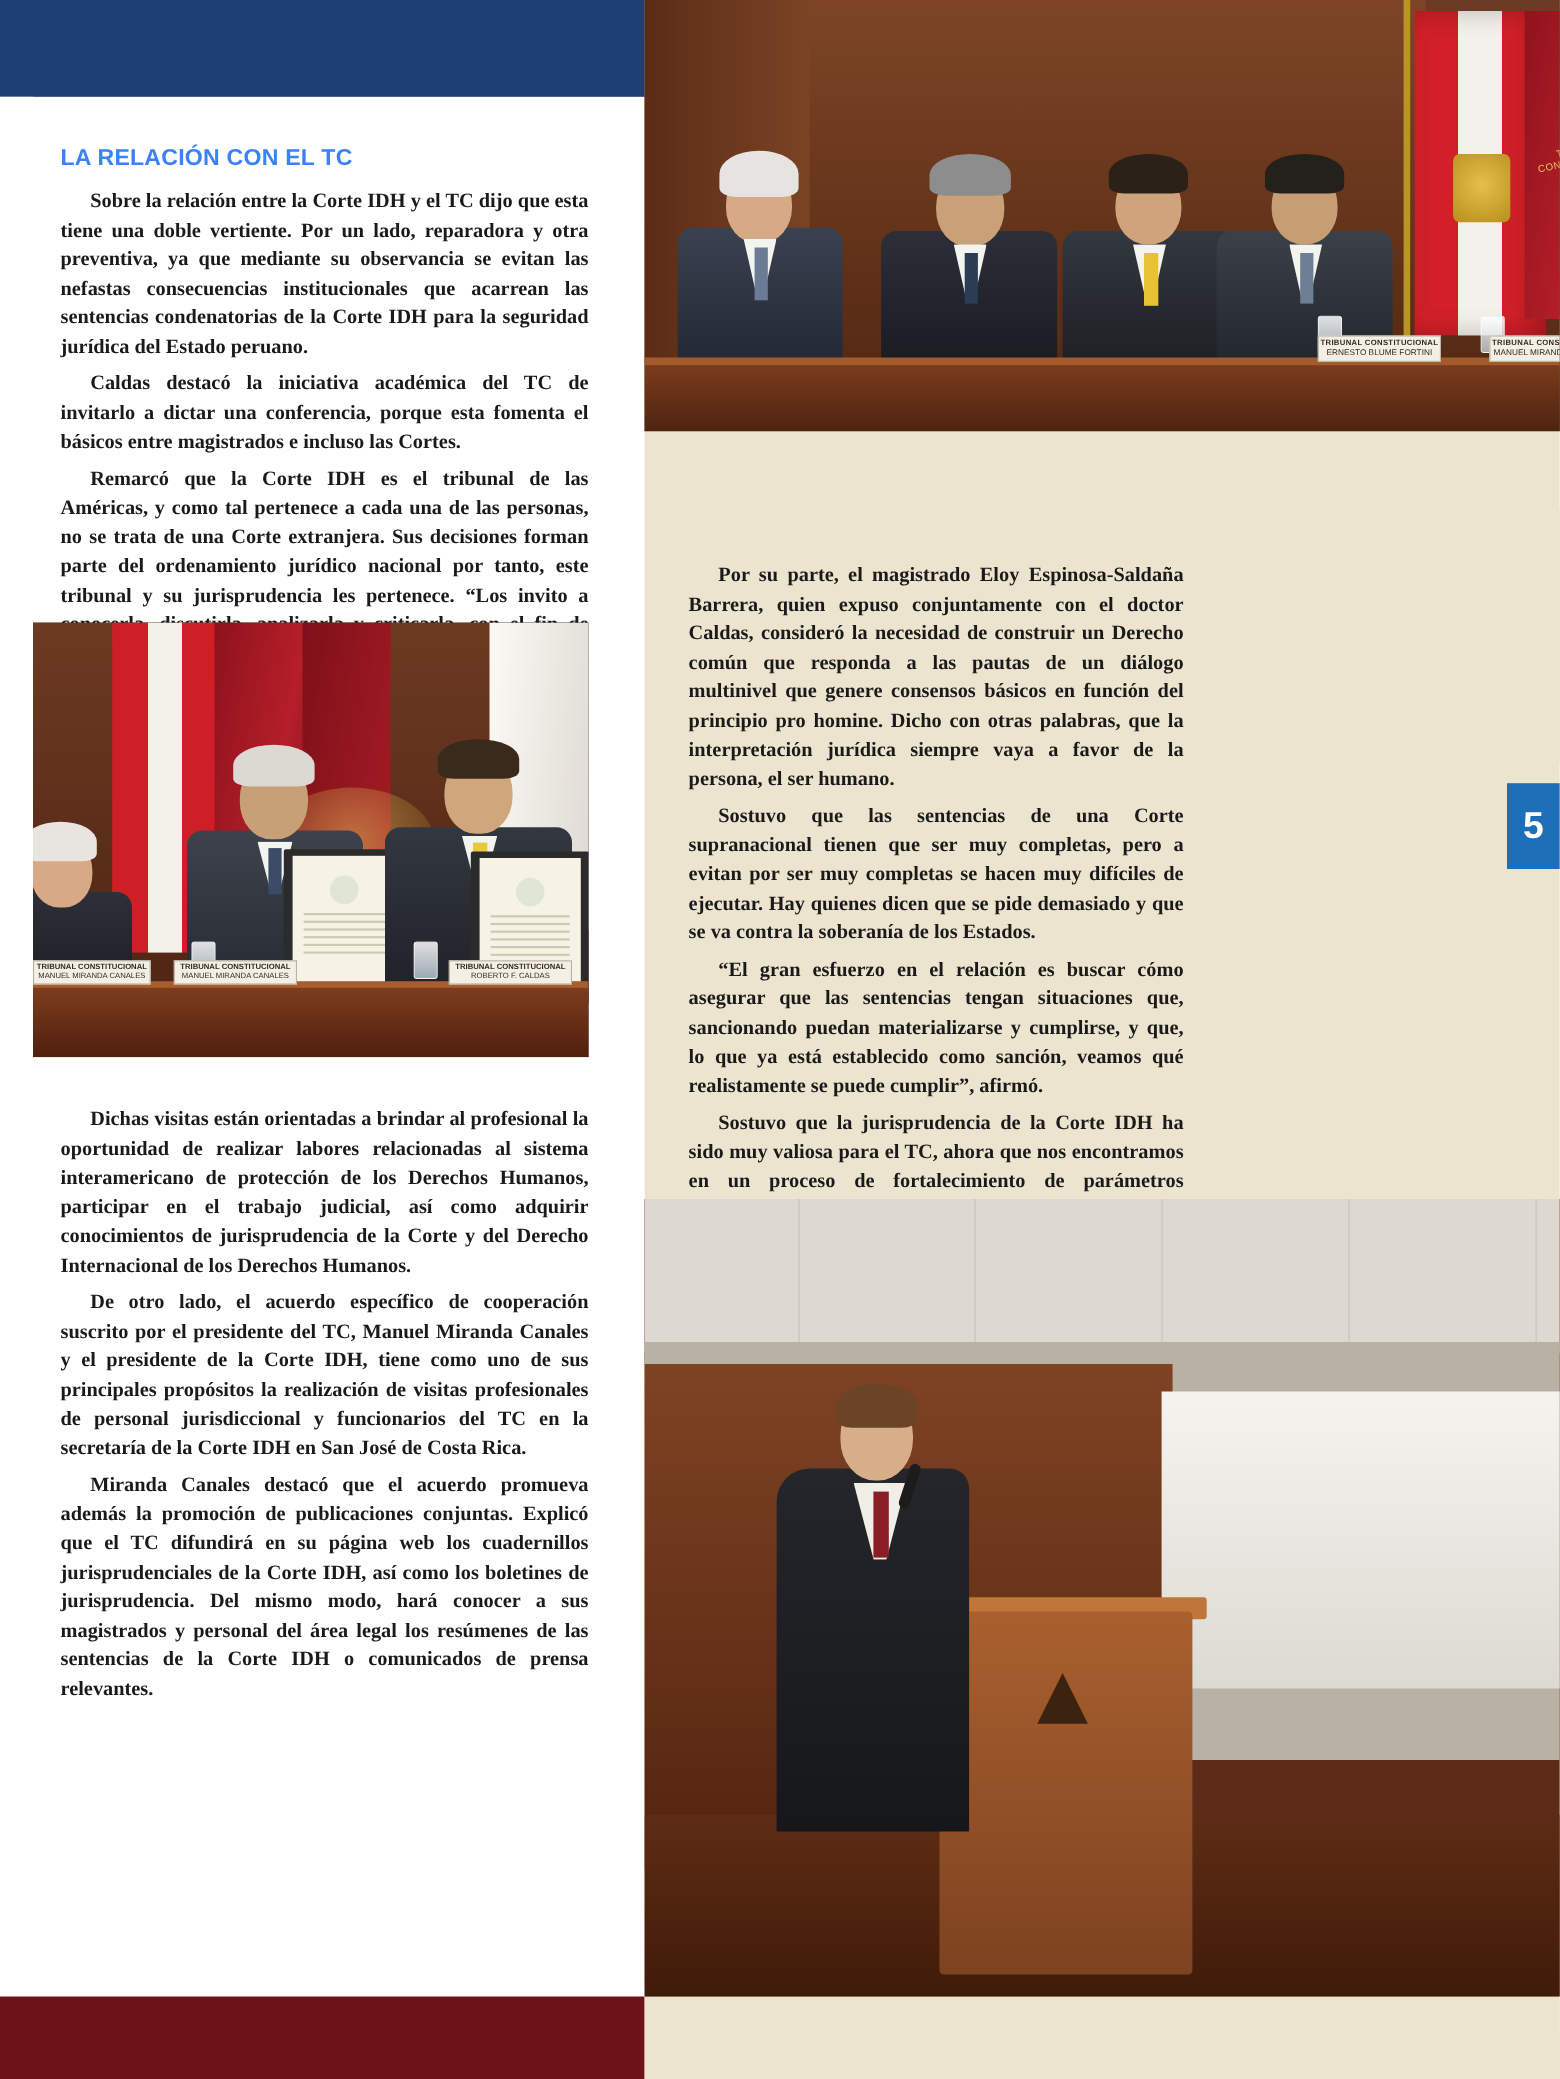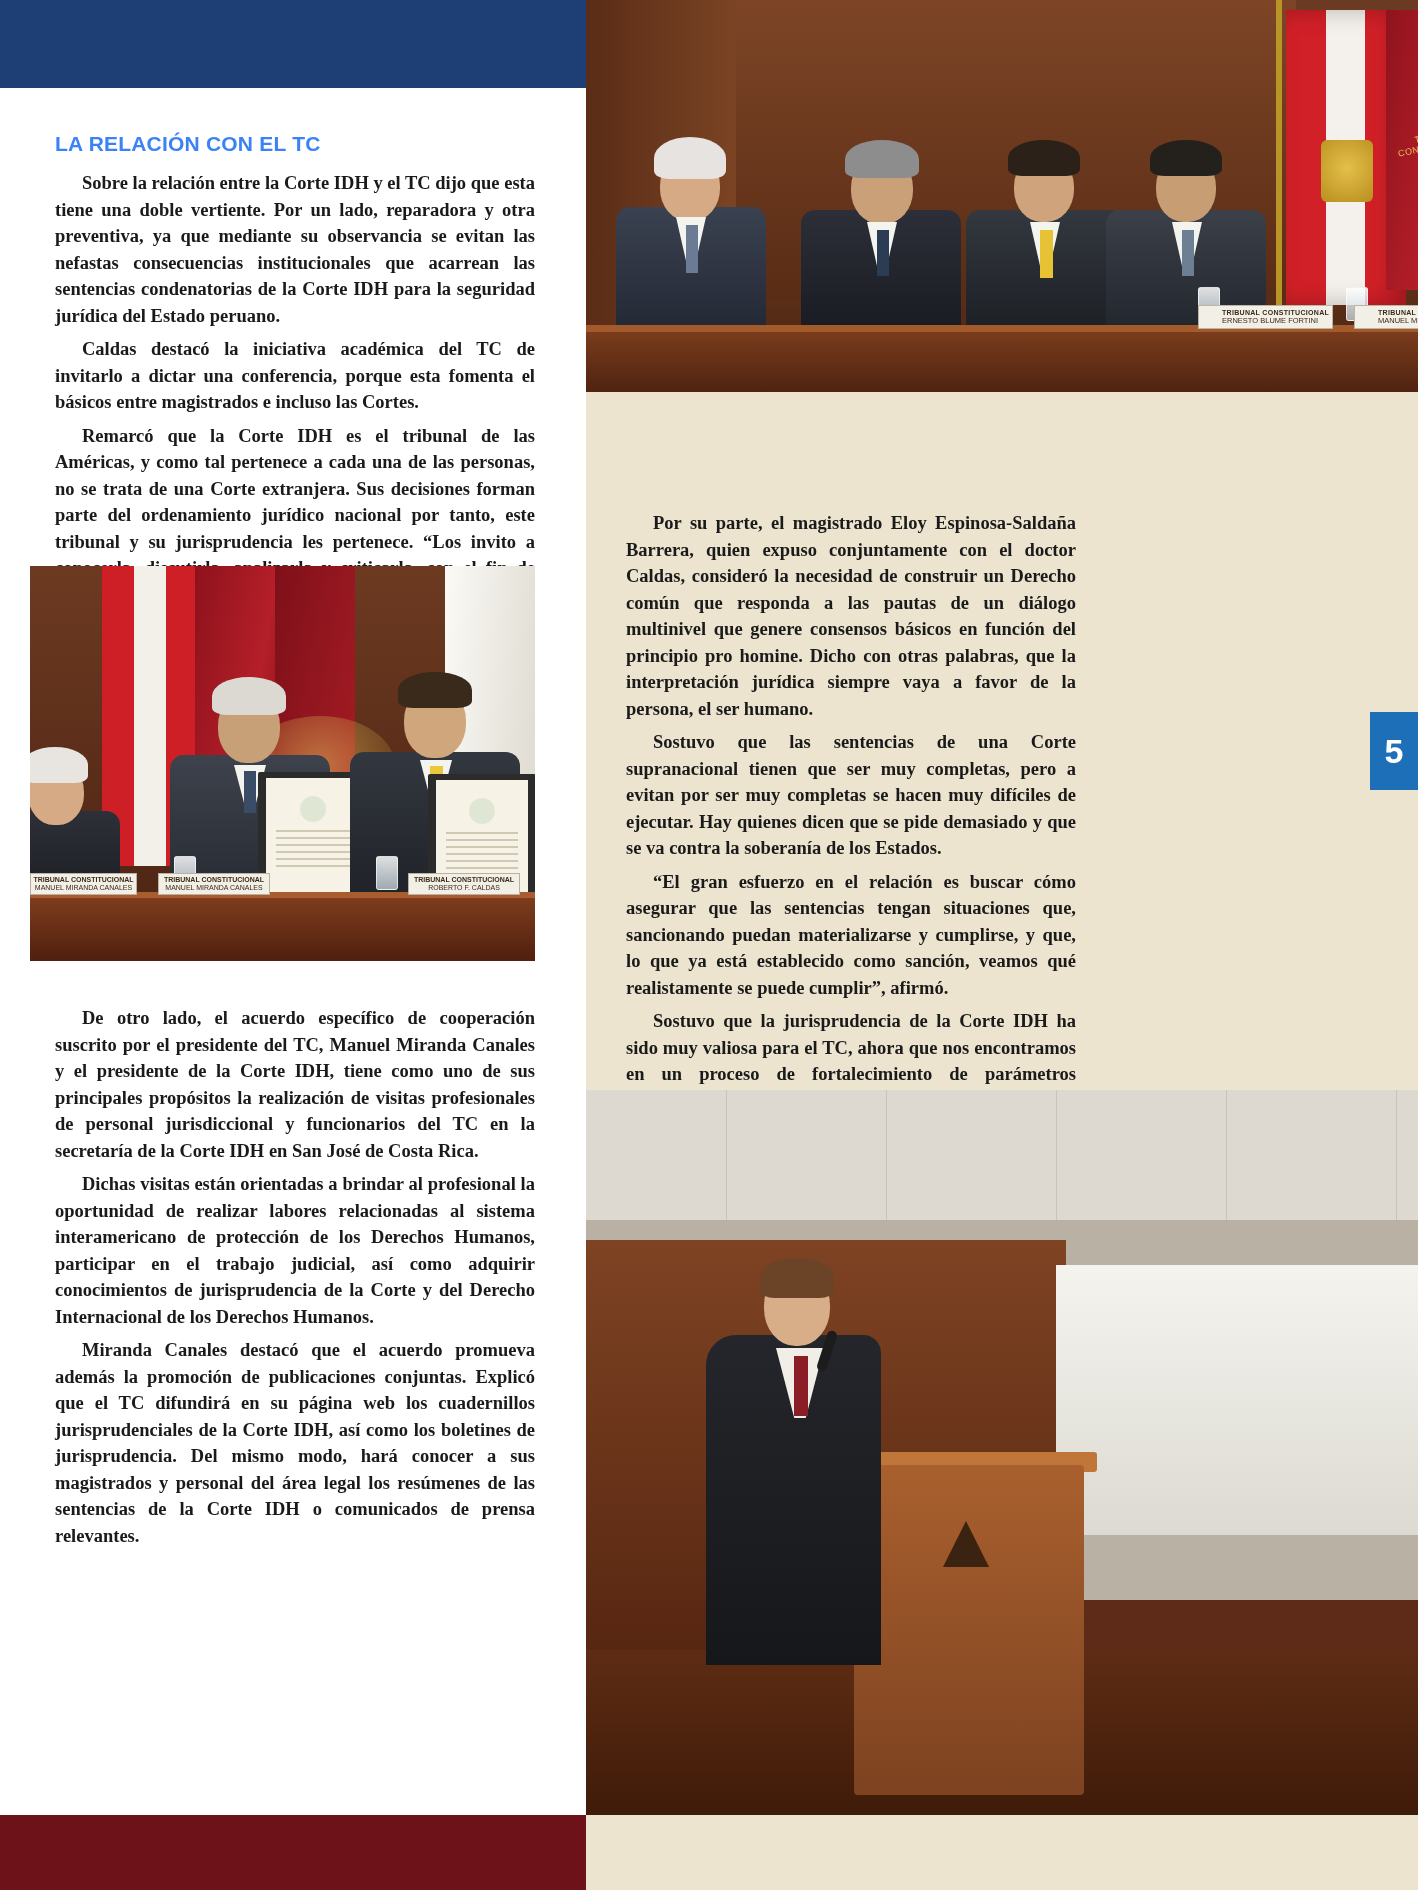--- a/index.html
+++ b/index.html
@@ -93,21 +93,21 @@
   .f-tc-txt{position:absolute;left:806px;top:130px;width:95px;color:#e6c463;
     font-family:"Liberation Sans",sans-serif;font-size:9px;text-align:center;
     transform:rotate(-12deg);letter-spacing:.5px;}
 
   
   .p1-table{position:absolute;left:0;top:332px;width:100%;height:60px;
     background:linear-gradient(180deg,#7a3c1c,#4e2310);}
   .p1-tabletop{position:absolute;left:0;top:325px;width:100%;height:10px;background:#a35b2c;}
   .nameplate{position:absolute;top:305px;height:22px;background:#f2efe6;border:1px solid #bcb6a5;
     font-family:"Liberation Sans",sans-serif;font-size:7.5px;color:#3a2a18;
-    display:flex;flex-direction:column;justify-content:center;line-height:8px;padding-left:23px;}
+    display:flex;flex-direction:column;align-items:center;justify-content:center;line-height:8px;}
   .nameplate b{font-size:7px;letter-spacing:.3px;}
 
   .person{position:absolute;bottom:60px;}
   .head{position:absolute;border-radius:50% 50% 46% 46%;background:#d6aa85;}
   .hair{position:absolute;border-radius:50% 50% 20% 20%;}
   .suit{position:absolute;border-radius:14px 14px 0 0;}
   .shirt{position:absolute;background:#f4f4ef;}
   .tie{position:absolute;}
 
   .glass{position:absolute;width:20px;height:32px;border-radius:3px;
@@ -319,22 +319,22 @@
       <b>TRIBUNAL CONSTITUCIONAL</b>
       <span>MANUEL MIRANDA CANALES</span>
     </div>
     <div class="p2-plate" style="left:378px;width:110px;">
       <b>TRIBUNAL CONSTITUCIONAL</b>
       <span>ROBERTO F. CALDAS</span>
     </div>
   </div>
 
   <div class="col-left" style="top:1005px;">
+    <p class="body">Dichas visitas están orientadas a brindar al profesional la oportunidad de realizar labores relacionadas al sistema interamericano de protección de los Derechos Humanos, participar en el trabajo judicial, así como adquirir conocimientos de jurisprudencia de la Corte y del Derecho Internacional de los Derechos Humanos.</p>
     <p class="body">De otro lado, el acuerdo específico de cooperación suscrito por el presidente del TC, Manuel Miranda Canales y el presidente de la Corte IDH, tiene como uno de sus principales propósitos la realización de visitas profesionales de personal jurisdiccional y funcionarios del TC en la secretaría de la Corte IDH en San José de Costa Rica.</p>
-    <p class="body">Dichas visitas están orientadas a brindar al profesional la oportunidad de realizar labores relacionadas al sistema interamericano de protección de los Derechos Humanos, participar en el trabajo judicial, así como adquirir conocimientos de jurisprudencia de la Corte y del Derecho Internacional de los Derechos Humanos.</p>
     <p class="body">Miranda Canales destacó que el acuerdo promueva además la promoción de publicaciones conjuntas. Explicó que el TC difundirá en su página web los cuadernillos jurisprudenciales de la Corte IDH, así como los boletines de jurisprudencia. Del mismo modo, hará conocer a sus magistrados y personal del área legal los resúmenes de las sentencias de la Corte IDH o comunicados de prensa relevantes.</p>
   </div>
 
   <div class="col-right">
     <p class="body">Por su parte, el magistrado Eloy Espinosa-Saldaña Barrera, quien expuso conjuntamente con el doctor Caldas, consideró la necesidad de construir un Derecho común que responda a las pautas de un diálogo multinivel que genere consensos básicos en función del principio pro homine. Dicho con otras palabras, que la interpretación jurídica siempre vaya a favor de la persona, el ser humano.</p>
     <p class="body">Sostuvo que las sentencias de una Corte supranacional tienen que ser muy completas, pero a evitan por ser muy completas se hacen muy difíciles de ejecutar. Hay quienes dicen que se pide demasiado y que se va contra la soberanía de los Estados.</p>
     <p class="body">“El gran esfuerzo en el relación es buscar cómo asegurar que las sentencias tengan situaciones que, sancionando puedan materializarse y cumplirse, y que, lo que ya está establecido como sanción, veamos qué realistamente se puede cumplir”, afirmó.</p>
     <p class="body">Sostuvo que la jurisprudencia de la Corte IDH ha sido muy valiosa para el TC, ahora que nos encontramos en un proceso de fortalecimiento de parámetros constitucionales. Resaltó que el TC ha dictado diversas sentencias referidas a políticas públicas, plazo razonable, debido proceso, derecho electoral y otras, siguiendo la jurisprudencia de la Corte IDH y la Convención Americana de Derechos Humanos.</p>
   </div>
 

